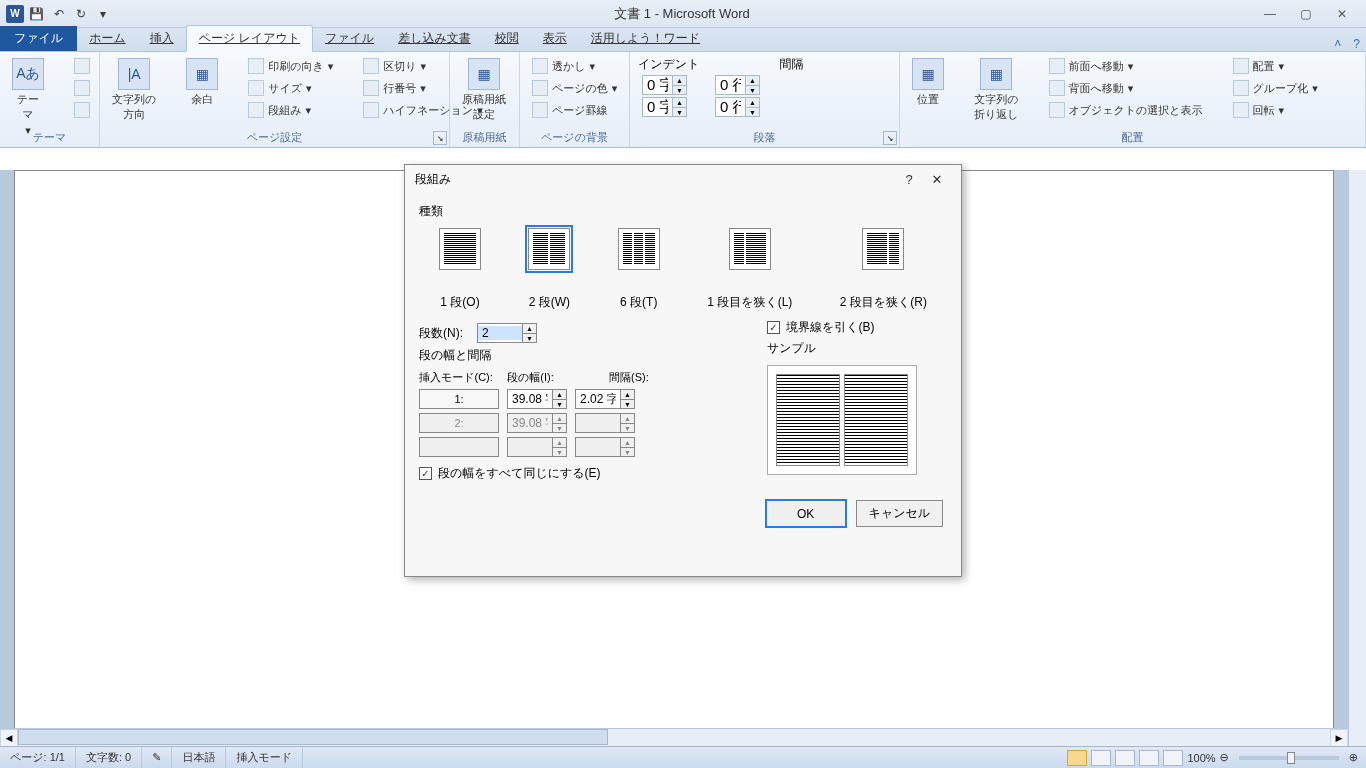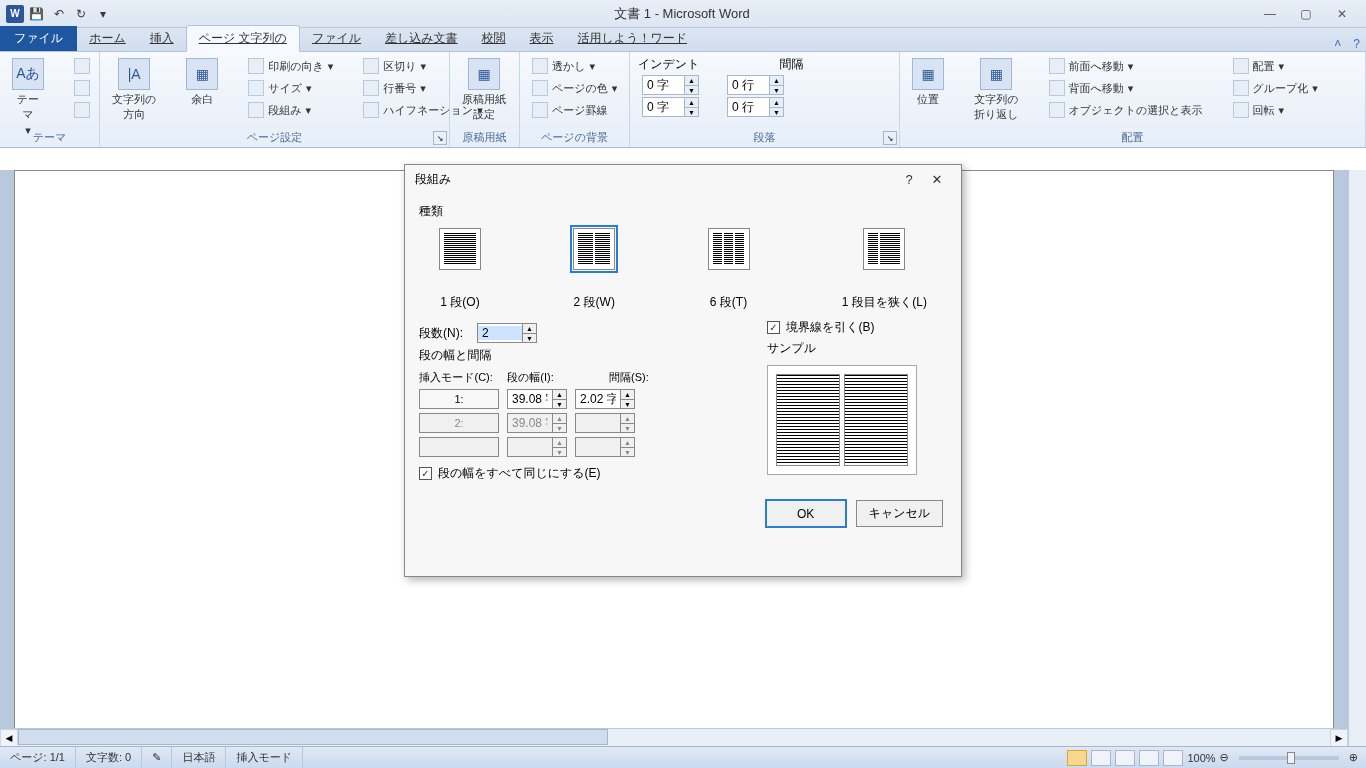--- a/index.html
+++ b/index.html
@@ -27,21 +27,21 @@
 .group { border-right: 1px solid #c8d6e8; padding: 4px 8px 2px 8px; display: flex; flex-direction: column; position: relative; }
 .group-label { position: absolute; bottom: 2px; left: 0; right: 0; text-align: center; font-size: 11px; color: #4a6a98; }
 .group-body { display: flex; gap: 22px; flex: 1; align-items: flex-start; }
 .big-btn { display: flex; flex-direction: column; align-items: center; gap: 2px; padding: 2px 4px; cursor: pointer; font-size: 11px; color: #333; text-align: center; }
 .big-btn .icn { width: 32px; height: 32px; background: #d8e4f3; border: 1px solid #9fb8d8; display: flex; align-items: center; justify-content: center; font-size: 14px; color: #2b579a; }
 .stack { display: flex; flex-direction: column; gap: 2px; }
 .small-btn { display: flex; align-items: center; gap: 4px; padding: 2px 4px; cursor: pointer; font-size: 11px; color: #333; white-space: nowrap; }
 .small-btn .sicn { width: 16px; height: 16px; background: #e8eef6; border: 1px solid #b8c9de; display: inline-block; }
 .indent-row { display: flex; align-items: center; gap: 4px; font-size: 11px; }
 .spin-input { display: flex; align-items: center; border: 1px solid #a8b8cc; background: #fff; height: 20px; }
-.spin-input input { border: none; width: 41px; padding: 0 4px; font-size: 12px; outline: none; }
+.spin-input input { border: none; width: 29px; padding: 0 4px; font-size: 15px; outline: none; }
 .spin-btns { display: flex; flex-direction: column; }
 .spin-btns span { width: 14px; height: 9px; background: #e8eef6; border-left: 1px solid #a8b8cc; font-size: 7px; line-height: 9px; text-align: center; cursor: pointer; }
 .spin-btns span + span { border-top: 1px solid #a8b8cc; }
 .dlg-launcher { position: absolute; right: 2px; bottom: 2px; width: 14px; height: 14px; border: 1px solid #a8b8cc; font-size: 8px; display: flex; align-items: center; justify-content: center; cursor: pointer; }
 
 
 .doc-area { position: absolute; top: 170px; left: 0; right: 0; bottom: 22px; background: #b8c9de; display: flex; }
 .doc-page { background: #fff; margin: 0 auto; width: 1320px; height: 100%; border: 1px solid #888; position: relative; }
 .doc-scroll-v { width: 18px; background: #e8eef6; border-left: 1px solid #b8c9de; }
 .doc-scroll-h { position: absolute; left: 0; right: 18px; bottom: 0; height: 18px; background: #e8eef6; border-top: 1px solid #b8c9de; display: flex; }
@@ -117,21 +117,21 @@
     <div class="win-btn">—</div>
     <div class="win-btn">▢</div>
     <div class="win-btn">✕</div>
   </div>
 </div>
 
 <div class="ribbon-tabs">
   <div class="file-tab">ファイル</div>
   <div class="tab">ホーム</div>
   <div class="tab">挿入</div>
-  <div class="tab active">ページ 文字列の</div>
+  <div class="tab active">ページ レイアウト</div>
   <div class="tab">ファイル</div>
   <div class="tab">差し込み文書</div>
   <div class="tab">校閲</div>
   <div class="tab">表示</div>
   <div class="tab">活用しよう！ワード</div>
   <div class="spacer"></div>
   <div class="help-icn">˄</div>
   <div class="help-icn">?</div>
 </div>
 
@@ -352,20 +352,27 @@
           </div>
         <span>6 段(T)</span>
       </div>
       <div class="preset">
         <div class="preset-icon">
             <div class="col colnarrow"></div>
             <div class="col colwide"></div>
           </div>
         <span>1 段目を狭く(L)</span>
       </div>
+      <div class="preset">
+        <div class="preset-icon">
+            <div class="col colwide"></div>
+            <div class="col colnarrow"></div>
+          </div>
+        <span>2 段目を狭く(R)</span>
+      </div>
     </div>
 
     <div class="row2">
       <div class="left-col">
         <div class="fieldrow">
           <span>段数(N):</span>
           <div class="numspin sel">
             <input value="2" style="">
             <div class="sp">
                 <span>▲</span>

